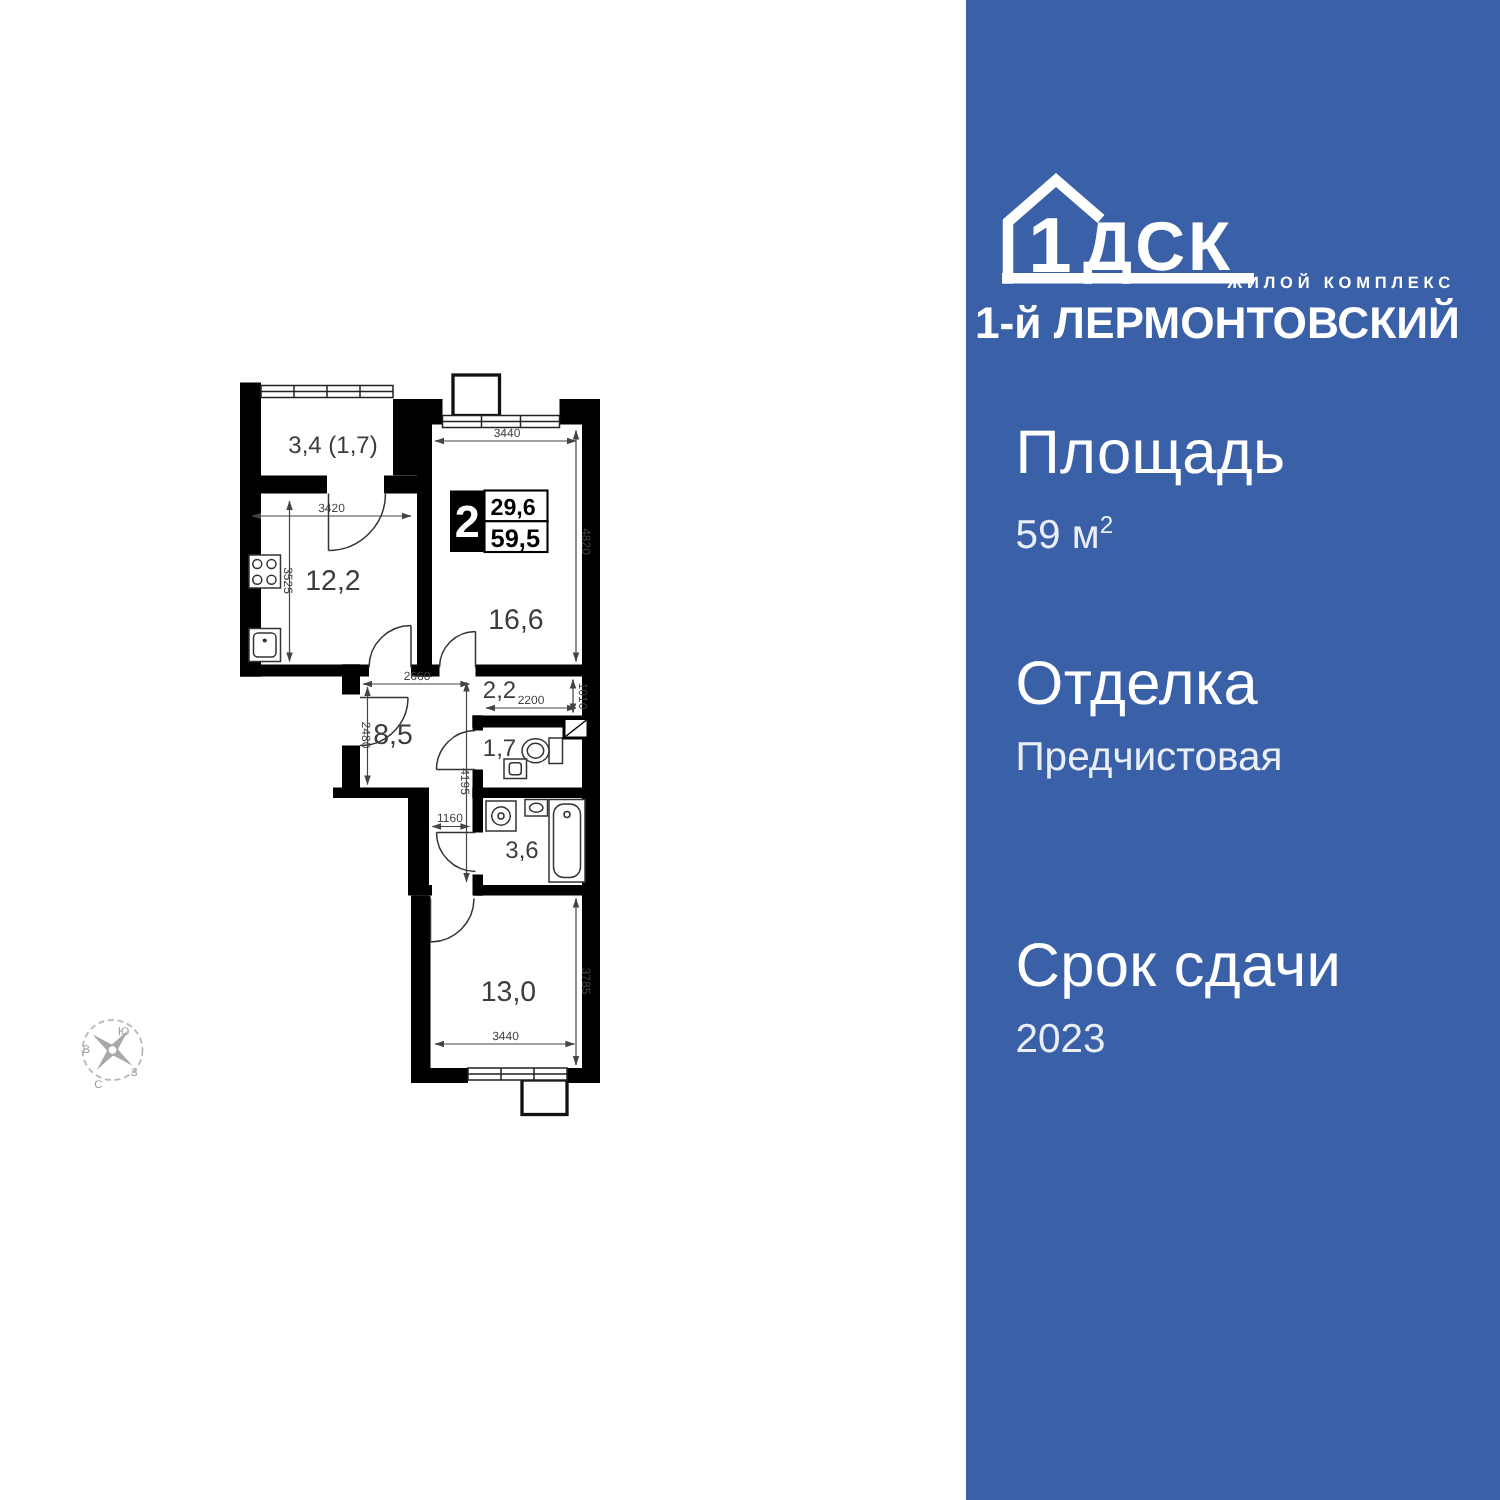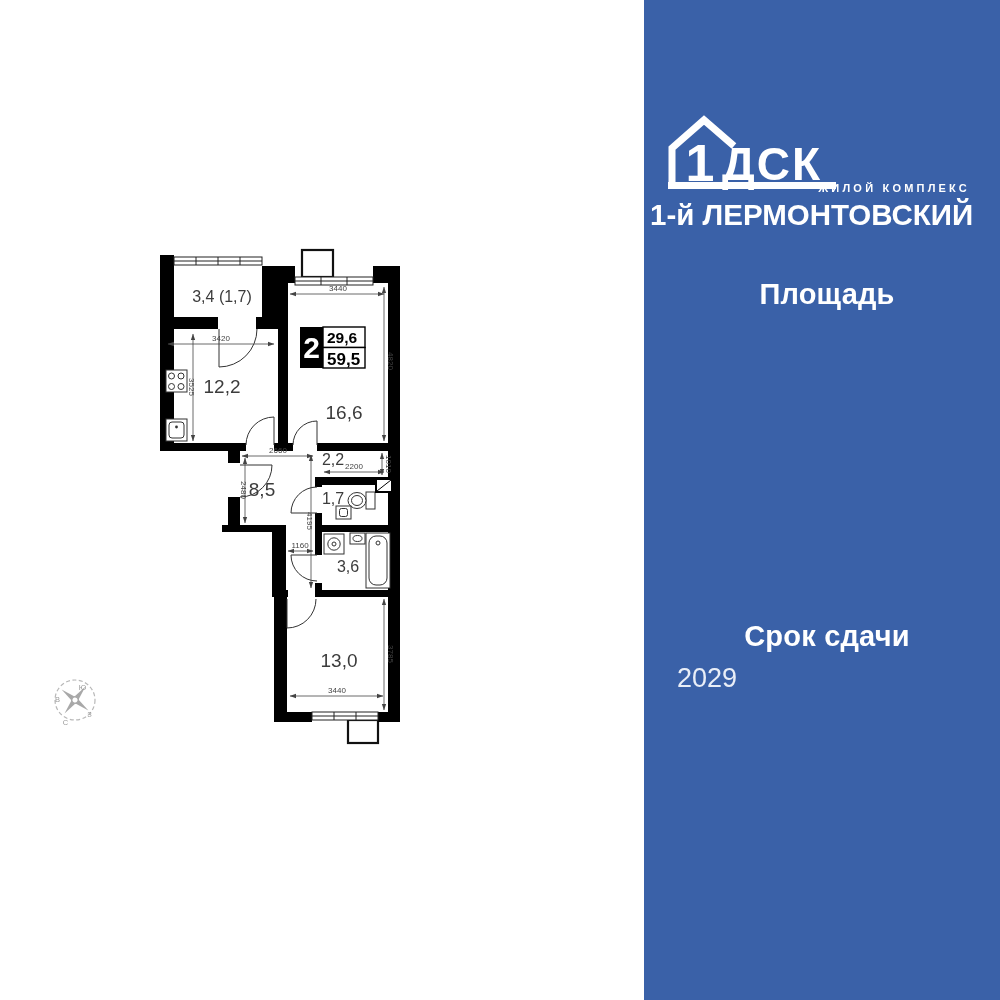--- a/index.html
+++ b/index.html
@@ -6,21 +6,21 @@
   .stage{
     position:relative;width:1000px;height:1000px;background:#ffffff;overflow:hidden;
     font-family:"Liberation Sans", sans-serif;
   }
   .panel{
     position:absolute;left:644px;top:0;width:356px;height:1000px;
     background:var(--panel-bg,#3a61a8);color:var(--text,#fff);
   }
   .brand{position:absolute;left:4px;top:112px;width:324px;height:120px;}
   .spec{position:absolute;left:33px;width:300px;}
-  .spec h3{margin:0;font-size:29px;font-weight:bold;color:var(--text,#fff);letter-spacing:.2px;text-align:center;}
+  .spec h3{margin:0;font-size:41px;font-weight:normal;color:var(--text,#fff);letter-spacing:.2px;}
   .spec .val{margin-top:8px;font-size:27px;line-height:34px;color:var(--text-soft,#e9eef7);font-weight:400;}
   .spec .val sup{font-size:60%;}
   .spec-area{top:278px;}
   .spec-finish{top:432px;}
   .spec-deadline{top:620px;}
   svg text{font-family:"Liberation Sans", sans-serif;}
   .plan-label{fill:#3c3c3c;}
   .dim{fill:#444;font-size:8px;}
   .wall{fill:var(--wall,#000);}
   .thin{stroke:#222;stroke-width:1;fill:none;}
@@ -248,26 +248,29 @@
       <path d="M24,77 L24,36 L56,8 L86,34" fill="none" stroke="#fff" stroke-width="7"></path>
       <rect x="20" y="70" width="168" height="7" fill="#fff"></rect>
       <text x="52" y="69" font-size="52" font-weight="bold" fill="#fff" text-anchor="middle">1</text>
       <text x="74" y="68" font-size="46" font-weight="bold" fill="#fff" letter-spacing="2">ДСК</text>
       <text x="322" y="80" font-size="11" font-weight="bold" fill="#fff" letter-spacing="3.2" text-anchor="end">ЖИЛОЙ КОМПЛЕКС</text>
       <text x="2" y="113" font-size="29.5" font-weight="bold" fill="#fff">1-й ЛЕРМОНТОВСКИЙ</text>
     </svg>
 
     <div class="spec spec-area">
       <h3>Площадь</h3>
+      <div class="val"><span>59 м</span><sup>2</sup></div>
     </div>
 
     <div class="spec spec-finish">
+      <h3>Отделка</h3>
+      <div class="val">Предчистовая</div>
     </div>
 
     <div class="spec spec-deadline">
       <h3>Срок сдачи</h3>
       <div class="val">
-        <div>2029</div>
+        <div>2023</div>
       </div>
     </div>
 
   </aside>
 </div>
 
 </body></html>

